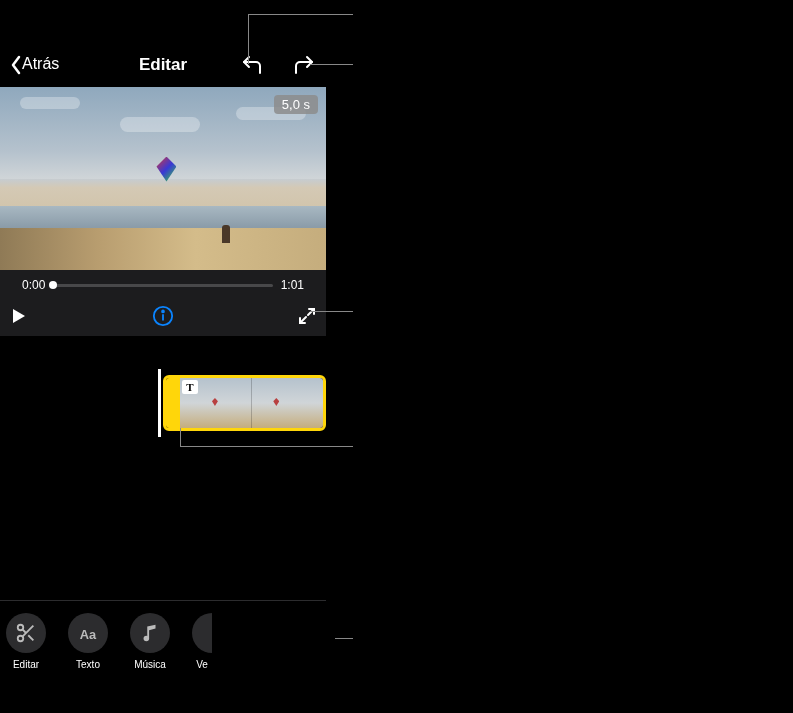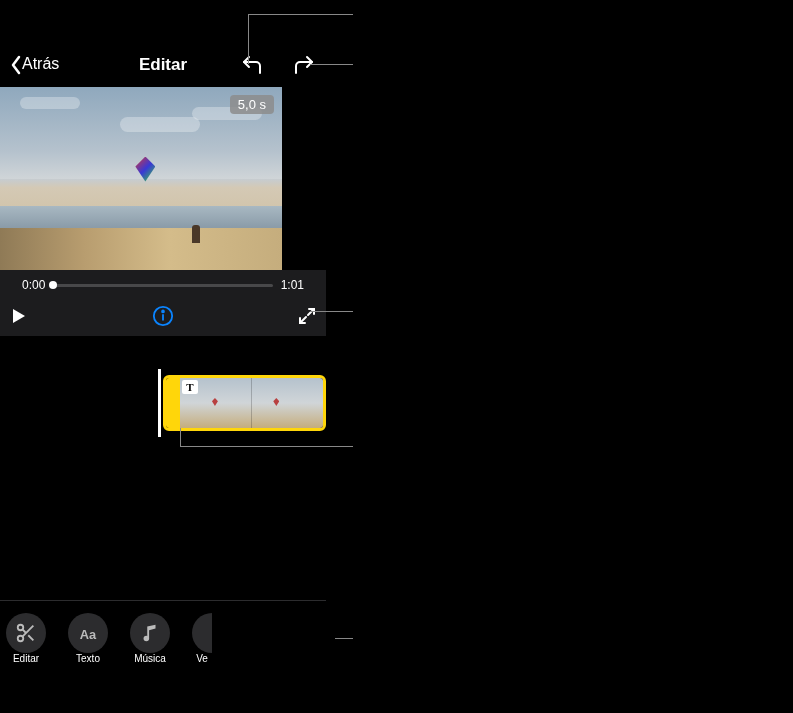--- a/index.html
+++ b/index.html
@@ -56,21 +56,21 @@
     .icon-btn {
       width: 24px;
       height: 24px;
       display: flex;
       align-items: center;
       justify-content: center;
       cursor: pointer;
       color: #fff;
     }
     .video-preview {
-      width: 282px;
+      width: 326px;
       height: 183px;
       position: relative;
       background: linear-gradient(to bottom, #9db4c8 0%, #b8c5d0 35%, #c5ccd2 50%, #d4c9b5 55%, #c9b78f 100%);
       overflow: hidden;
     }
     .sky {
       position: absolute;
       top: 0;
       left: 0;
       right: 0;
@@ -252,20 +252,21 @@
     .bottom-toolbar {
       display: flex;
       padding: 12px 0 0 6px;
       gap: 22px;
       overflow: hidden;
     }
     .tool-btn {
       display: flex;
       flex-direction: column;
       align-items: center;
+      gap: 6px;
       cursor: pointer;
       flex-shrink: 0;
     }
     .tool-circle {
       width: 40px;
       height: 40px;
       border-radius: 50%;
       background: #2c2c2e;
       display: flex;
       align-items: center;

